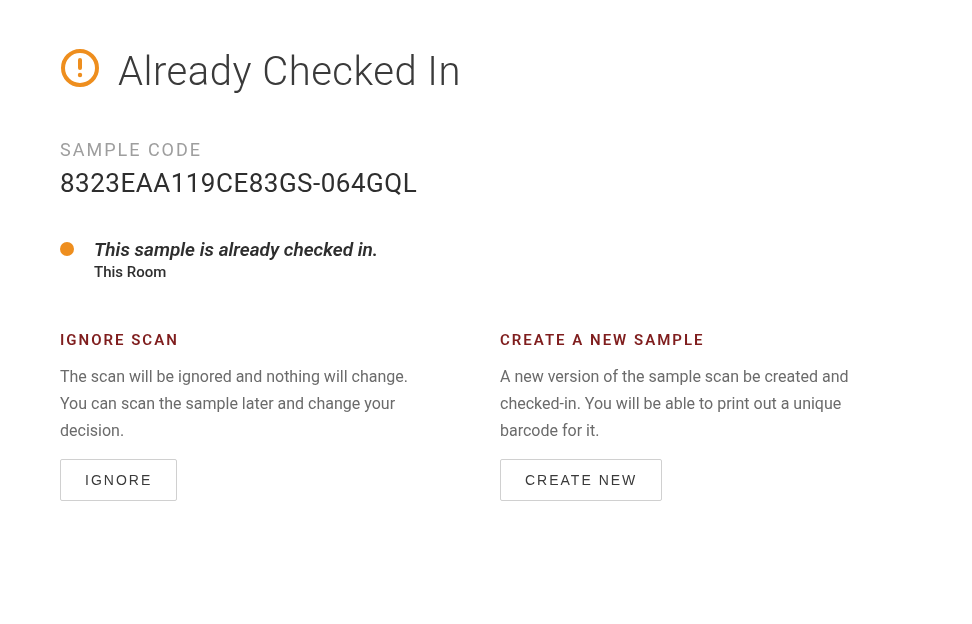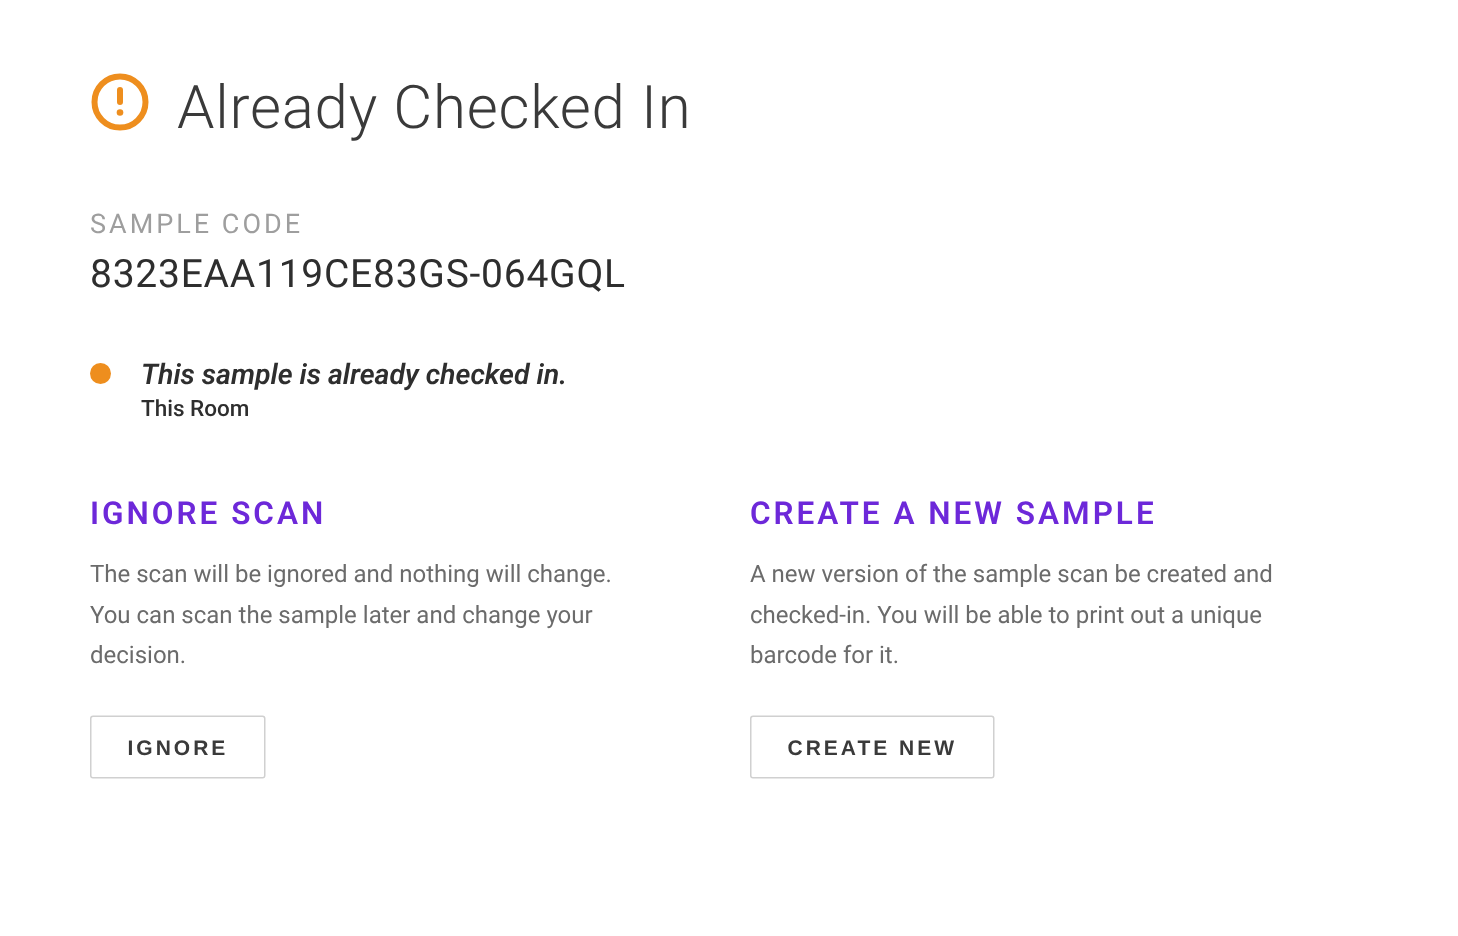--- a/index.html
+++ b/index.html
@@ -73,40 +73,40 @@
     }
     .options {
       display: flex;
       gap: 70px;
     }
     .option {
       flex: 1;
       max-width: 370px;
     }
     .option-title {
-      font-size: 21px;
+      font-size: 15px;
       font-weight: 600;
       letter-spacing: 2px;
-      color: #6d28d9;
+      color: #7f1d1d;
       text-transform: uppercase;
       margin-bottom: 14px;
     }
     .option-desc {
       font-size: 16px;
       line-height: 1.7;
       color: #6b6b6b;
-      margin-bottom: 26px;
+      margin-bottom: 14px;
     }
     .option-button {
       display: inline-block;
       padding: 12px 24px;
       border: 1px solid #d0d0d0;
       background: #ffffff;
       font-size: 14px;
-      font-weight: 700;
+      font-weight: 400;
       letter-spacing: 2px;
       color: #3a3a3a;
       text-transform: uppercase;
       cursor: pointer;
       border-radius: 2px;
     }
   </style>
 </head>
 <body>
 

